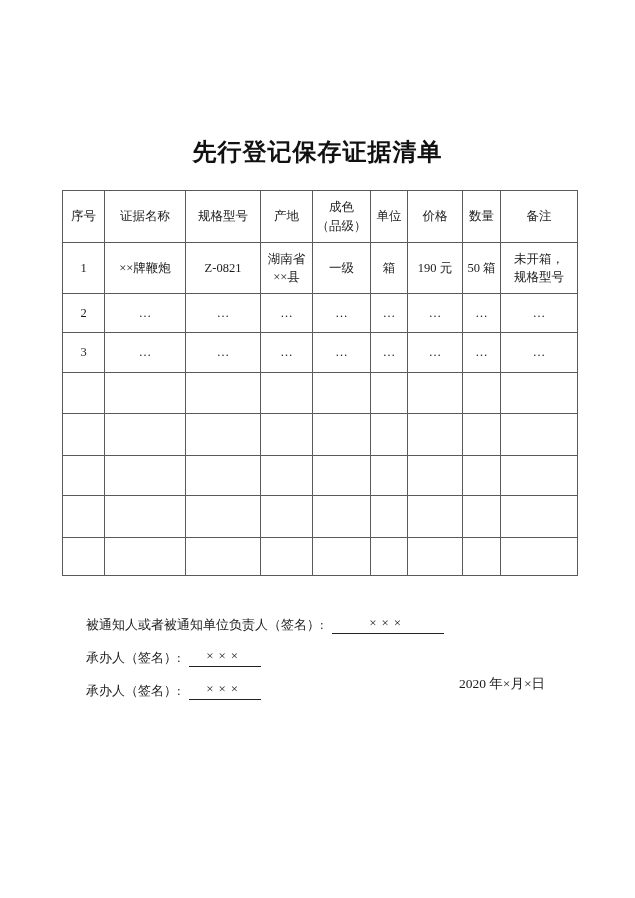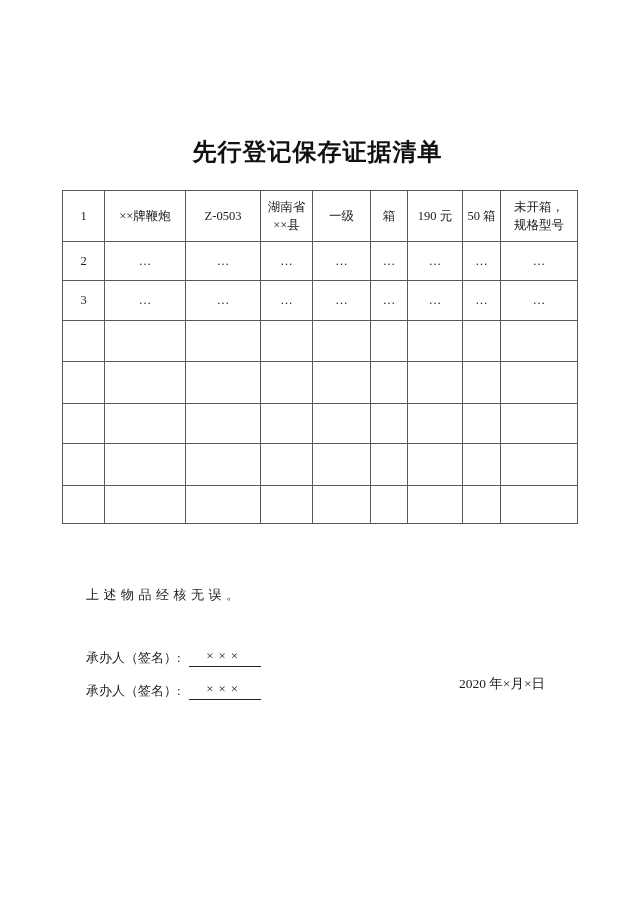--- a/index.html
+++ b/index.html
@@ -92,24 +92,36 @@
         <col style="width:81px">
         <col style="width:75px">
       <col style="width:52px">
         <col style="width:58px">
         <col style="width:37px">
       <col style="width:55px">
         <col style="width:38px">
         <col style="width:77px">
     </colgroup>
     <tbody>
+      <tr class="hdr">
+        <th>序号</th>
+        <th>证据名称</th>
+        <th>规格型号</th>
+        <th>产地</th>
+        <th>成色
+（品级）</th>
+        <th>单位</th>
+        <th>价格</th>
+        <th>数量</th>
+        <th>备注</th>
+      </tr>
       <tr class="r1">
         <td>1</td>
         <td>××牌鞭炮</td>
-        <td>Z-0503</td>
+        <td>Z-0821</td>
         <td>湖南省
 ××县</td>
         <td>一级</td>
         <td>箱</td>
         <td>190 元</td>
         <td>50 箱</td>
         <td>未开箱，
 规格型号</td>
       </tr>
       <tr class="r2">
@@ -185,22 +197,24 @@
           <td></td>
           <td></td>
           <td></td>
           <td></td>
           <td></td>
           <td></td>
       </tr>
     </tbody>
   </table>
 
-  <div class="fline spaced" style="top:586px">上述物品经核无误。</div>
-
+
+  <div class="fline" style="top:614px">
+    <span>被通知人或者被通知单位负责人（签名）:</span><span class="sig-line sig-wide">×××</span>
+  </div>
 
   <div class="fline" style="top:647px">
     <span>承办人（签名）:</span><span class="sig-line sig-narrow">×××</span>
   </div>
 
   <div class="fline" style="top:680px">
     <span>承办人（签名）:</span><span class="sig-line sig-narrow">×××</span>
   </div>
 
   <div class="doc-date">2020 年×月×日</div>

